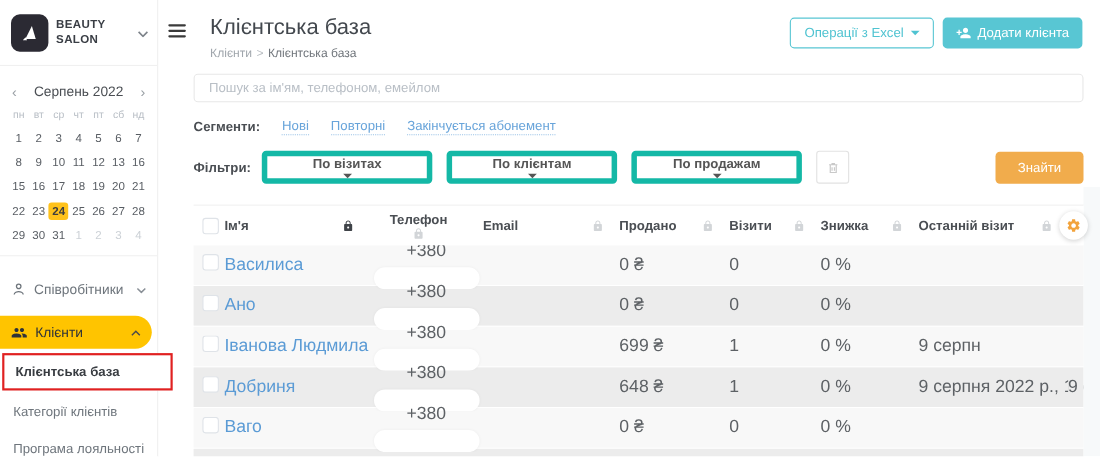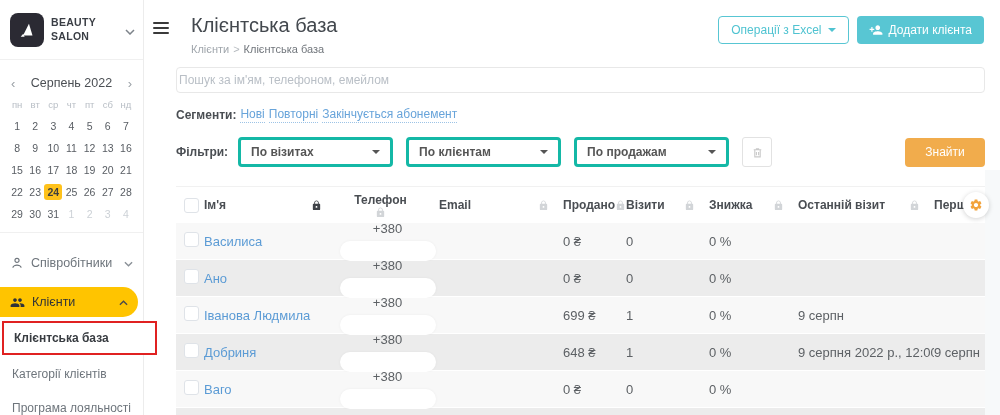--- a/index.html
+++ b/index.html
@@ -48,53 +48,53 @@
   .bc-first { color:#a0a6ac; }
   .bc-sep { color:#b5babf; margin:0 4px; }
   .bc-last { color:#71767c; }
   .top-actions { margin-left:auto; display:flex; gap:8px; margin-top:2px; }
   .btn { height:28px; border-radius:4px; font-size:12px; display:flex; align-items:center; padding:0 12px; cursor:pointer; }
   .btn-excel { border:1px solid #58c6d3; color:#4fc3d1; background:#fff; gap:6px;margin-left:44px; }
   .caret-down { width:0; height:0; border-left:4px solid transparent; border-right:4px solid transparent; border-top:4px solid currentColor; display:inline-block; }
   .btn-add { background:#58c6d3; color:#fff; gap:6px; border:none; }
 
   .content { padding:12px 15px 0 32px; }
-  .search-input { width:100%; height:26px; border:1px solid #e8e8e8; border-radius:4px; font-size:12px; color:#0f172a; padding:0 2px; outline:none; font-family:inherit; }
+  .search-input { width:100%; height:26px; border:1px solid #e8e8e8; border-radius:4px; font-size:12px; color:#0f172a; padding:0 13px; outline:none; font-family:inherit; }
   .search-input::placeholder { color:#b9bfc6; }
 
-  .segments-row { margin-top:14px; display:flex; align-items:center; gap:4px; }
+  .segments-row { margin-top:14px; display:flex; align-items:center; gap:20px; }
   .row-label { font-size:12px; font-weight:bold; color:#4a4e53; }
   .segment-link { font-size:12px; color:#68a4da; border-bottom:1px dotted #9cc3e6; padding-bottom:1px; cursor:pointer; }
 
   .filters-row { margin-top:14px; display:flex; align-items:center; }
   .filters-row .row-label { margin-right:10px; }
-  .select { width:155px; height:30px; border:3px solid #14b8a6; border-radius:4px; display:flex; align-items:center; justify-content:space-between; padding:0 10px; font-size:12px; font-weight:bold; color:#555; margin-right:13px; cursor:pointer; background:#fff; }
+  .select { width:155px; height:30px; border:5px solid #14b8a6; border-radius:4px; display:flex; align-items:center; justify-content:space-between; padding:0 10px; font-size:12px; font-weight:bold; color:#555; margin-right:13px; cursor:pointer; background:#fff;flex-direction:column; }
   .select .caret-down { color:#555; }
   .trash-btn { width:30px; height:30px; border:1px solid #e2e2e2; border-radius:3px; background:#fff; display:flex; align-items:center; justify-content:center; cursor:pointer; color:#c9c9c9; }
   .btn-find { margin-left:auto; width:80px; height:29px; background:#f1ac4c; border-radius:4px; color:#fff; font-size:12px; display:flex; align-items:center; justify-content:center; cursor:pointer; }
 
   
   .table { margin-top:19px; }
   .thead { position:relative; display:flex; align-items:center; height:37px; border-top:1px solid #f1f1f1; font-size:12px; font-weight:bold; color:#4a4e53; background:#fff; }
   .th { display:flex; align-items:center; justify-content:space-between; padding-right:14px; }
   .c-check { width:28px; padding-right:0; }
   .c-name { width:132px; }
   .c-phone { width:103px;flex-direction:column; }
   .c-email { width:124px; }
-  .c-sold { width:63px; }
+  .c-sold { width:100px; }
   .c-visits { width:83px; }
   .c-discount { width:89px; }
   .c-last { width:136px; }
   .c-first { flex:1; overflow:hidden; white-space:nowrap; padding-right:0; }
   .lock-icon { display:flex; align-items:center; }
   .lock-dark { color:#3f4348; }
   .lock-light { color:#d2d5d8; }
   .gear-badge { position:absolute; right:-4px; top:5px; width:26px; height:26px; border-radius:50%; background:#fff; box-shadow:0 1px 5px rgba(0,0,0,.18); display:flex; align-items:center; justify-content:center; color:#f2a33c; cursor:pointer; z-index:2; }
 
-  .trow { display:flex; align-items:center; height:36px; margin-bottom:1px; font-size:13px; color:#5d6165; }
+  .trow { display:flex; align-items:center; height:36px; margin-bottom:1px; font-size:16px; color:#5d6165; }
   .trow:nth-child(odd) { background:#f8f8f8; }
   .trow:nth-child(even) { background:#ececec; }
   .cell { overflow:hidden; white-space:nowrap; }
   .checkbox { width:15px; height:15px; border:1px solid #dfe3e8; border-radius:3px; background:#fff; display:inline-block; margin-left:8px; cursor:pointer; }
   .name-link { color:#5b9bd5; cursor:pointer; }
   .c-phone.cell { display:flex; align-items:center; gap:5px;text-align:right; }
   .redaction { width:96px; height:20px; background:#fff; border-radius:10px; box-shadow:0 0 3px rgba(0,0,0,.05); flex:none; }
 </style>
 </head>
 <body>

